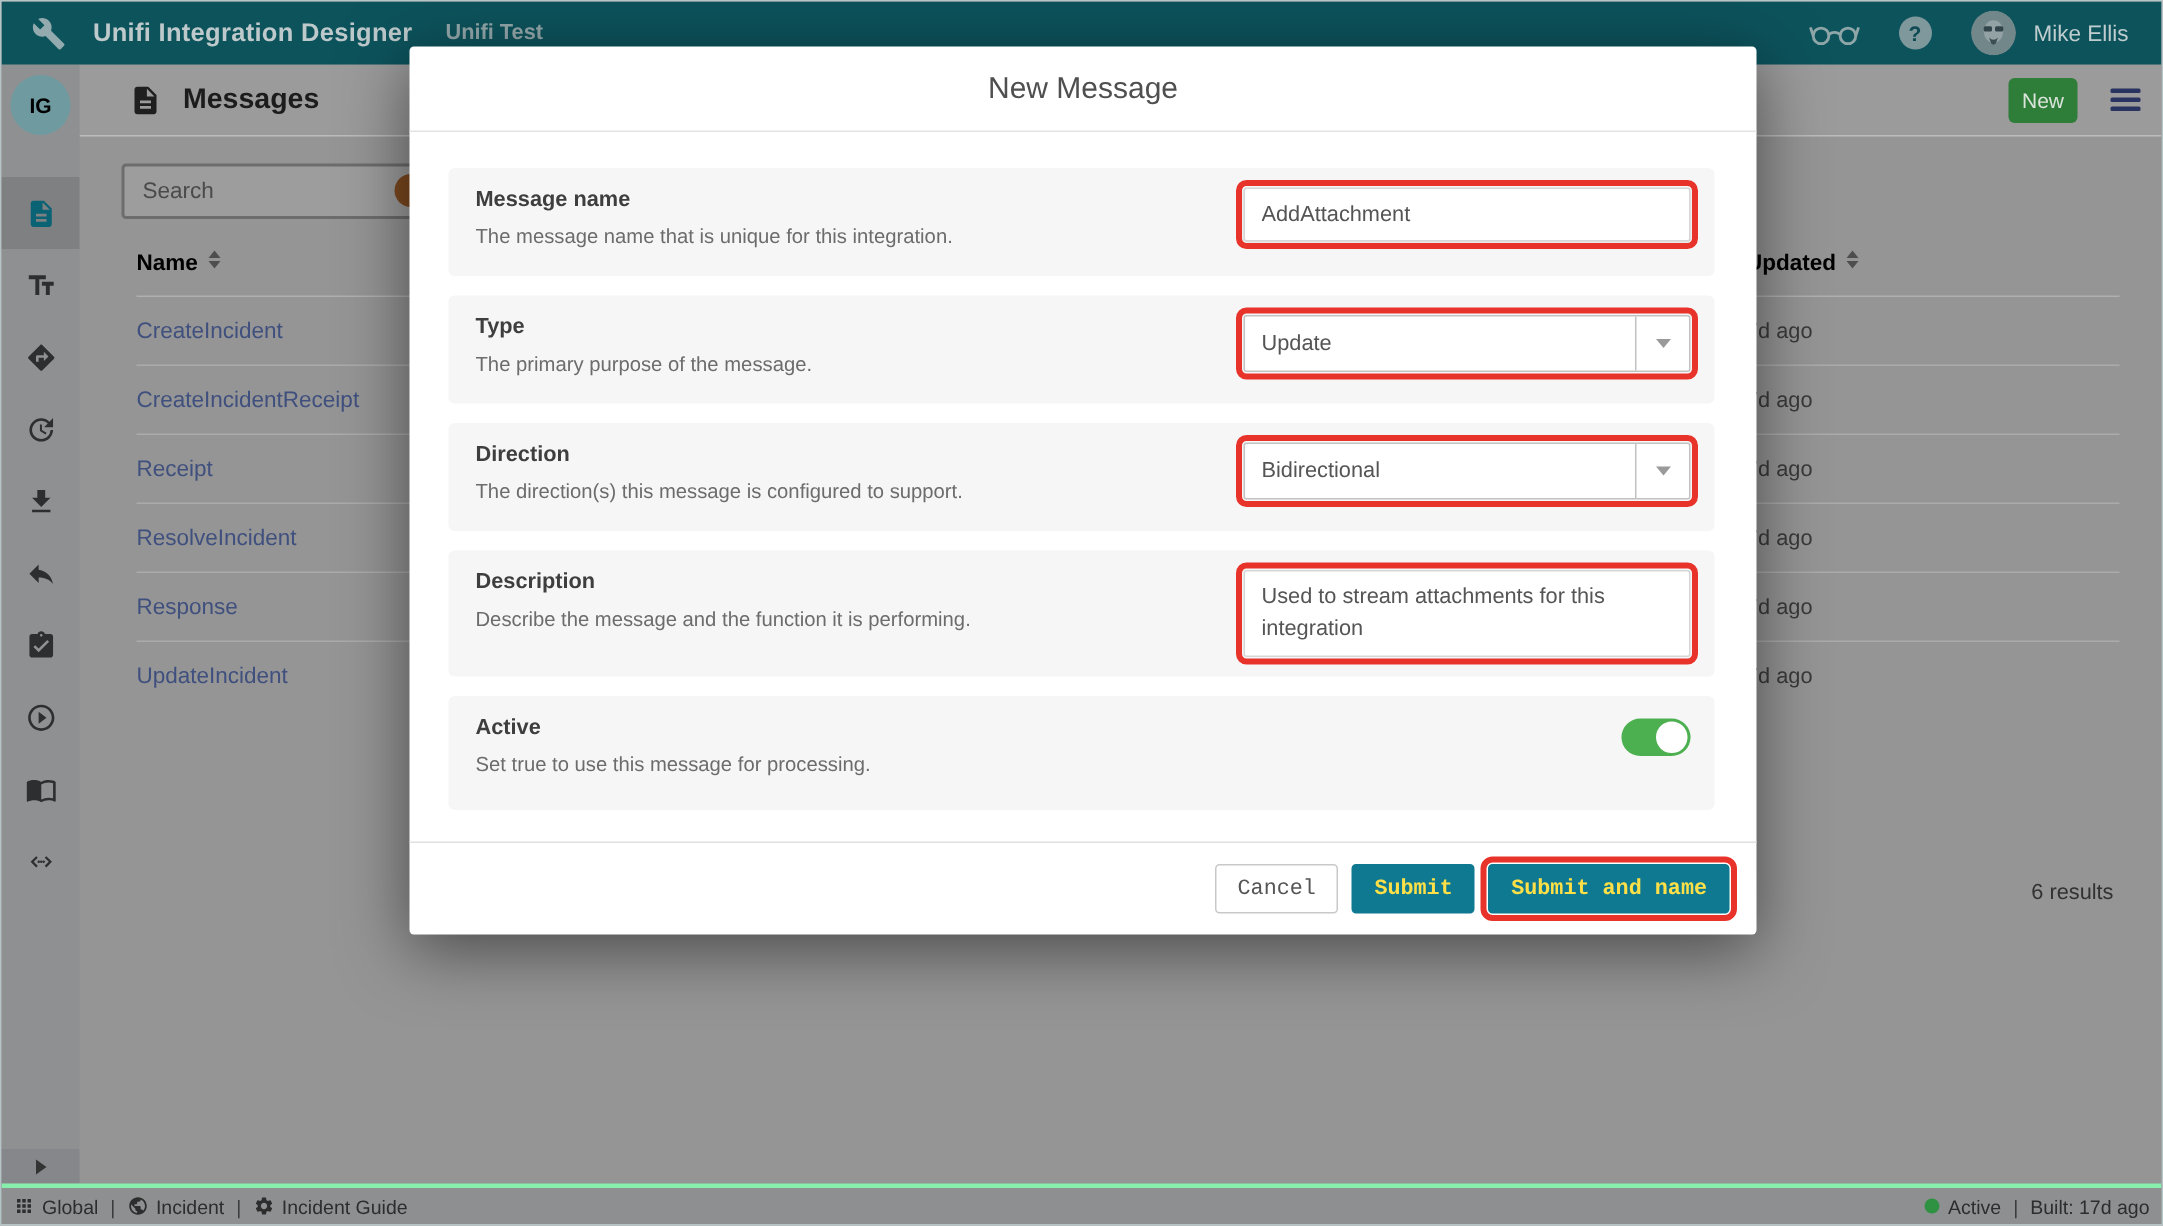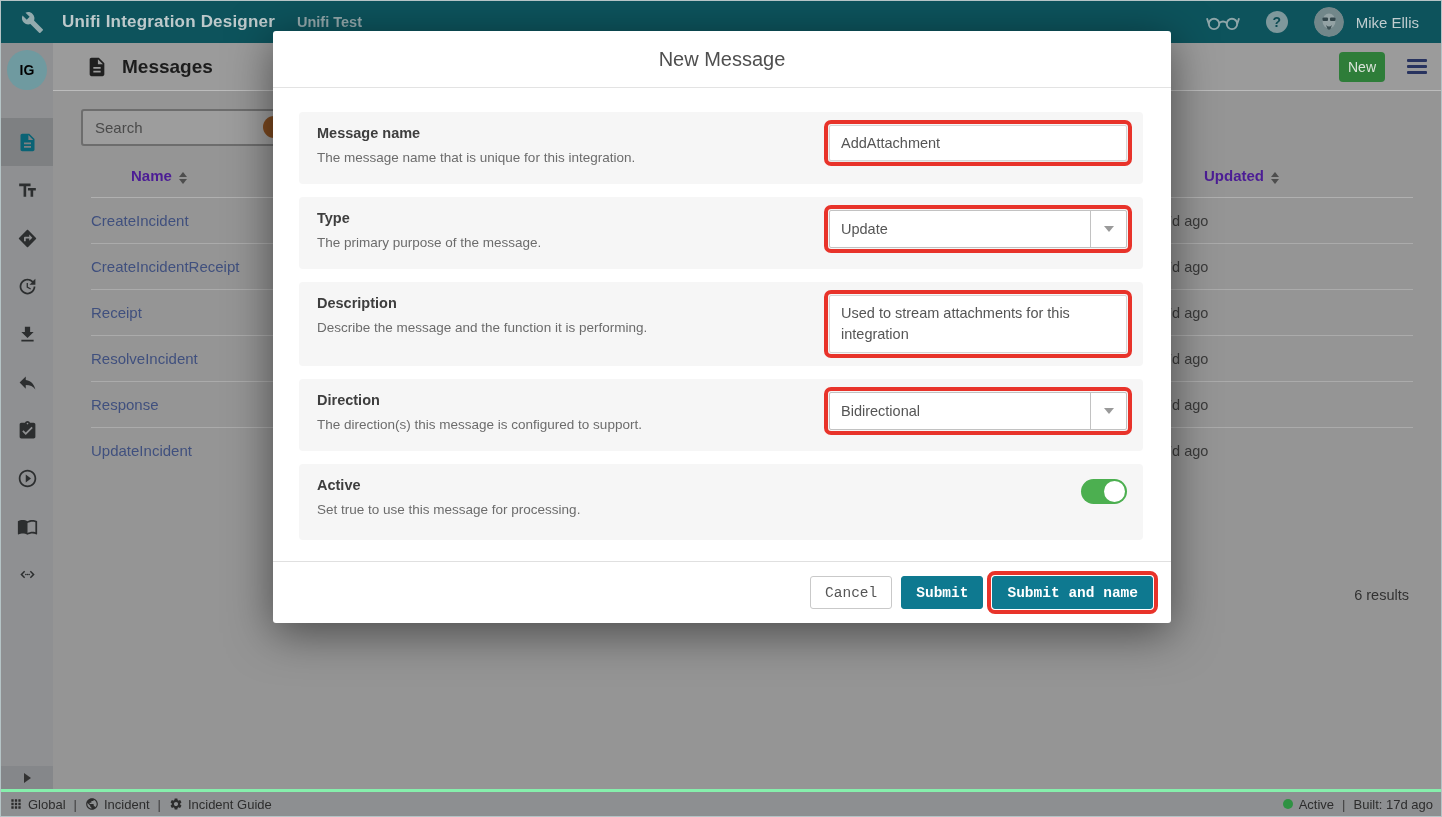--- a/index.html
+++ b/index.html
@@ -49,21 +49,21 @@
   .hamburger i { display:block; height:3px; background:#28335f; border-radius:1px; }
 
   .content { position:absolute; top:48px; left:0; right:0; bottom:0; }
   .search { position:absolute; top:18px; left:28px; width:214px; height:37px; background:#9d9d9d;
             border:2px solid #6d6d6d; border-radius:3px; color:#3f3f3f; font-size:15px; font-family:inherit;
             padding:0 12px; }
   .search::placeholder { color:#4a4a4a; }
   .search-btn { position:absolute; top:25px; left:210px; width:22px; height:22px; border-radius:50%; background:#7d4a20; }
 
   .thead { position:absolute; top:70px; left:38px; width:1322px; height:37px; border-bottom:1px solid #b0b0b0; }
-  .th { position:absolute; top:6px; font-size:15px; font-weight:700; color:#4c1d95; display:flex; align-items:flex-end;margin-left:40px; }
+  .th { position:absolute; top:6px; font-size:15px; font-weight:700; color:#000000; display:flex; align-items:flex-start; }
   .th.name { left:0; } .th.updated { left:1073px; }
   .sort { display:inline-flex; flex-direction:column; margin-left:7px; row-gap:2px; }
   .sort i { width:0; height:0; border-left:4px solid transparent; border-right:4px solid transparent; }
   .sort .up { border-bottom:5px solid #4e4e4e; }
   .sort .dn { border-top:5px solid #4e4e4e; }
 
   .t-row { position:absolute; left:38px; width:1322px; height:46px; border-bottom:1px solid #ababab; }
   .t-row.last { border-bottom:none; }
   .msg-link { position:absolute; left:0; top:0; line-height:46px; font-size:15px; color:#40507e; cursor:pointer; }
   .upd-cell { position:absolute; left:1073px; top:0; line-height:46px; font-size:14.5px; color:#3a3a3a; }
@@ -101,21 +101,21 @@
   .textarea { width:100%; min-height:52px; border:1px solid #d6d6d6; border-radius:2px; background:#fff;
               font-size:14.5px; color:#555; padding:7px 11px; line-height:21px; }
   .toggle { width:46px; height:25px; border-radius:13px; background:#4caf50; position:relative;
             margin-left:auto; margin-top:2px; cursor:pointer; }
   .toggle .knob { position:absolute; top:2px; right:2px; width:21px; height:21px; border-radius:50%; background:#fff; }
 
   .modal-foot { position:absolute; bottom:0; left:0; width:100%; height:62px; border-top:1px solid #e0e0e0;
                 display:flex; align-items:center; justify-content:flex-end; padding-right:18px; column-gap:9px; }
   .btn { height:33px; border-radius:3px; font-family:Liberation Mono, monospace; font-size:14.5px; cursor:pointer; padding:0 14px; }
   .btn-cancel { background:#fff; border:1px solid #c9c9c9; color:#555; }
-  .btn-teal { background:#0e7990; border:1px solid #0e7990; color:#ffffff; font-weight:700; }
+  .btn-teal { background:#0e7990; border:1px solid #0e7990; color:#fde047; font-weight:700; }
 </style>
 </head>
 <body>
 
 <div id="screen">
 
   <div class="topbar">
     <svg class="wrench" viewBox="0 0 24 24">
         <path d="M22.7 19l-9.1-9.1c.9-2.3.4-5-1.5-6.9-2-2-5-2.4-7.4-1.3L9 6 6 9 1.6 4.7C.4 7.1.9 10.1 2.9 12.1c1.9 1.9 4.6 2.4 6.9 1.5l9.1 9.1c.4.4 1 .4 1.4 0l2.3-2.3c.5-.4.5-1.1.1-1.4z"></path>
       </svg>
@@ -328,43 +328,43 @@
             <span class="select-value">Update</span>
             <span class="select-arrow">
                 <i></i>
               </span>
           </div>
         </div>
       </div>
 
       <div class="field-row">
         <div>
-          <div class="f-label">Description</div>
-          <div class="f-help">Describe the message and the function it is performing.</div>
-        </div>
-        <div class="f-control">
-          <div class="textarea annotated">Used to stream attachments for this integration</div>
-        </div>
-      </div>
-
-      <div class="field-row">
-        <div>
           <div class="f-label">Direction</div>
           <div class="f-help">The direction(s) this message is configured to support.</div>
         </div>
         <div class="f-control">
           <div class="select annotated">
             <span class="select-value">Bidirectional</span>
             <span class="select-arrow">
                 <i></i>
               </span>
           </div>
         </div>
       </div>
 
+      <div class="field-row">
+        <div>
+          <div class="f-label">Description</div>
+          <div class="f-help">Describe the message and the function it is performing.</div>
+        </div>
+        <div class="f-control">
+          <div class="textarea annotated">Used to stream attachments for this integration</div>
+        </div>
+      </div>
+
       <div class="field-row tall">
         <div>
           <div class="f-label">Active</div>
           <div class="f-help">Set true to use this message for processing.</div>
         </div>
         <div class="f-control" style="display:flex">
           <span class="toggle" role="switch" aria-checked="true">
             <span class="knob"></span>
           </span>
         </div>

